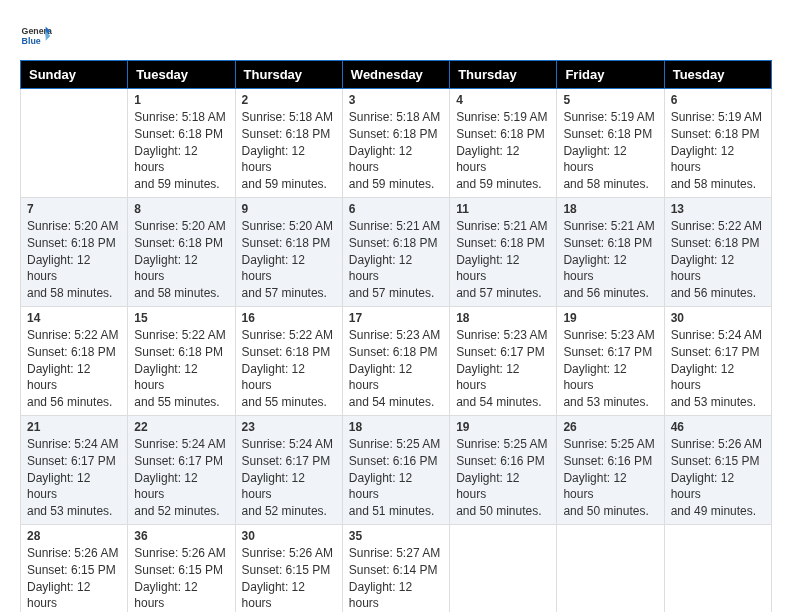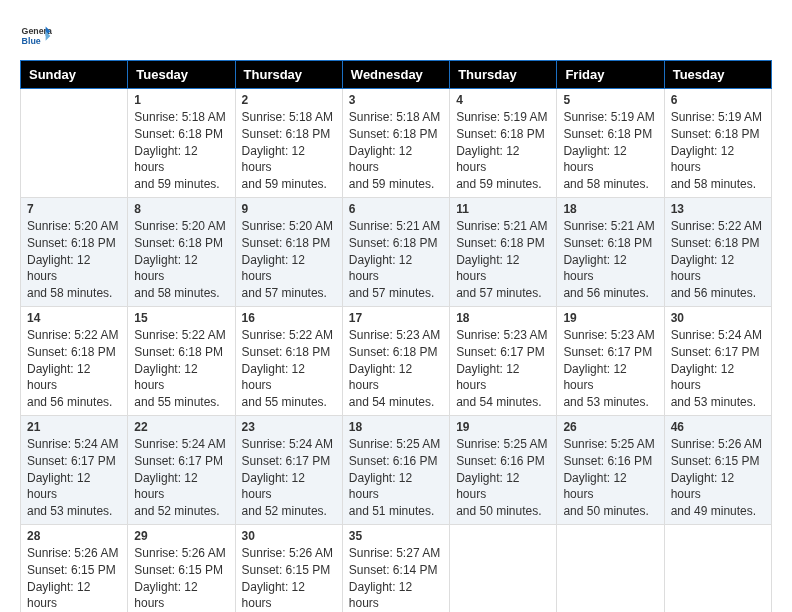--- a/index.html
+++ b/index.html
@@ -315,21 +315,21 @@
       </tr>
       <tr>
         <td>
           <span class="day-number">28</span>
           <div class="day-info" style="white-space: pre-line;">Sunrise: 5:26 AM
 Sunset: 6:15 PM
 Daylight: 12 hours
 and 49 minutes.</div>
         </td>
         <td>
-          <span class="day-number">29</span>
+          <span class="day-number">36</span>
           <div class="day-info" style="white-space: pre-line;">Sunrise: 5:26 AM
 Sunset: 6:15 PM
 Daylight: 12 hours
 and 48 minutes.</div>
         </td>
         <td>
           <span class="day-number">30</span>
           <div class="day-info" style="white-space: pre-line;">Sunrise: 5:26 AM
 Sunset: 6:15 PM
 Daylight: 12 hours

